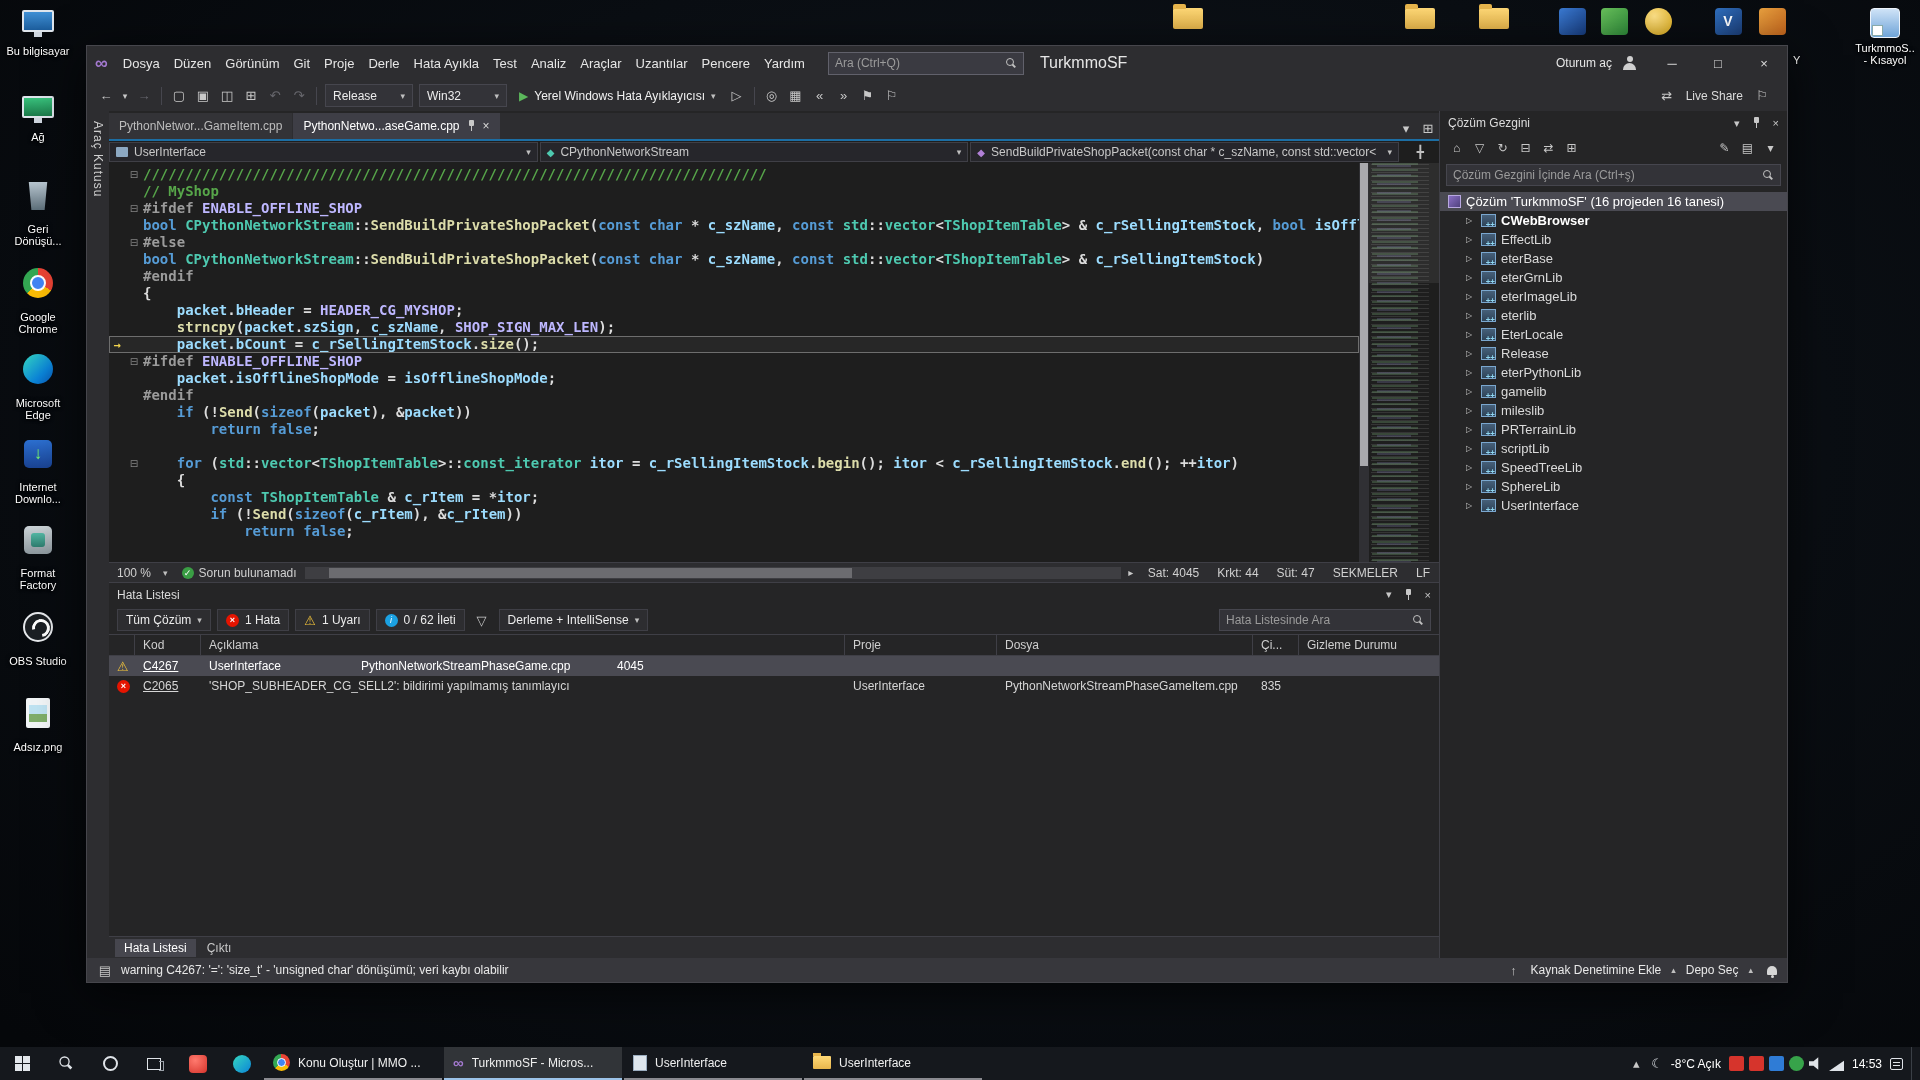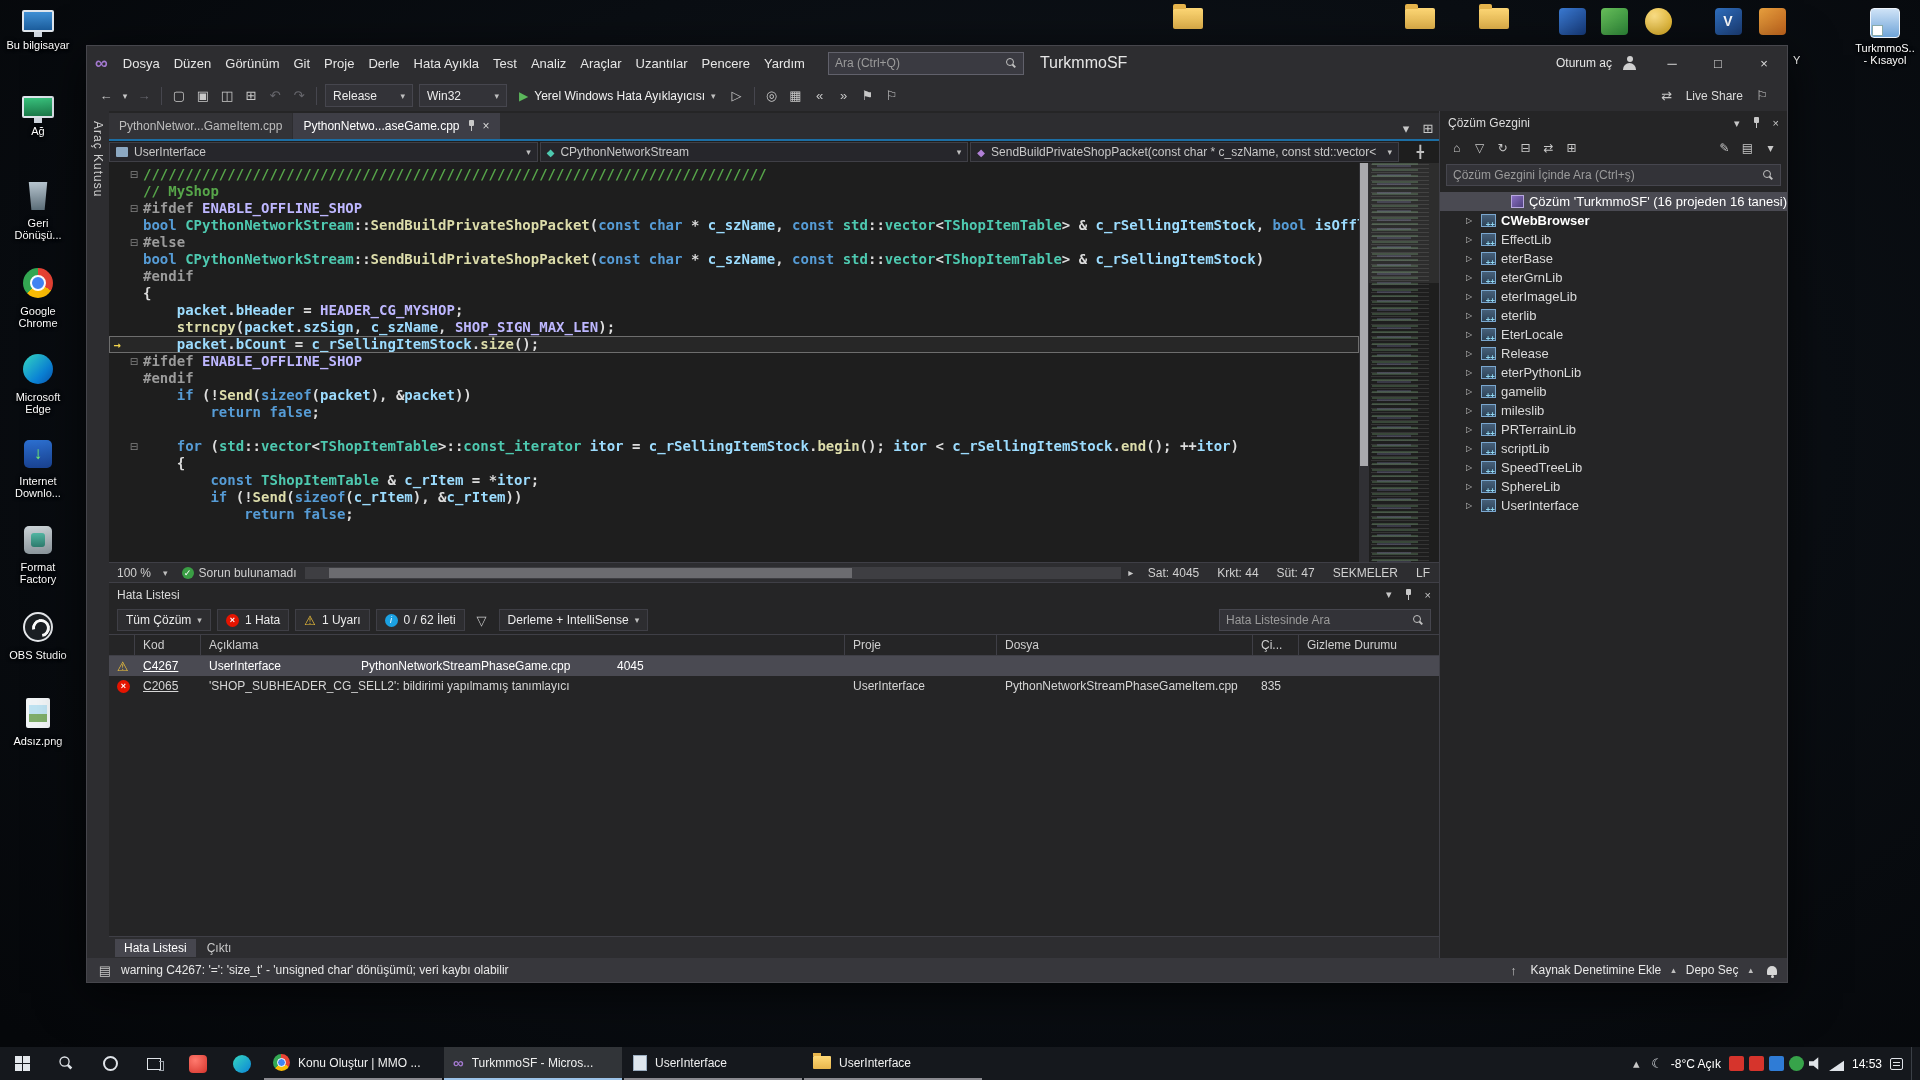--- a/index.html
+++ b/index.html
@@ -2,21 +2,21 @@
 <html><head>
 <meta charset="utf-8">
 <style>
 *{margin:0;padding:0;box-sizing:border-box;}
 html,body{width:1920px;height:1080px;overflow:hidden;}
 body{font-family:"Liberation Sans","DejaVu Sans",sans-serif;position:relative;color:#ddd;
  background:radial-gradient(1400px 900px at 55% 40%, #11161d 0%, #0a0e13 55%, #05070a 100%);}
 
 
 .desktop-left{position:absolute;left:2px;top:0;width:74px;height:100%;z-index:1;}
-.d-item{position:absolute;left:0;width:72px;display:flex;flex-direction:column;align-items:center;gap:7px;cursor:default;}
+.d-item{position:absolute;left:0;width:72px;display:flex;flex-direction:column;align-items:center;gap:13px;cursor:default;}
 .dicon{margin:0 auto;position:relative;}
 .dlabel{font-size:11px;color:#fff;text-shadow:0 1px 2px #000,0 0 4px #000;text-align:center;line-height:12px;max-width:70px;}
 .t-item{position:absolute;top:8px;width:56px;display:flex;justify-content:center;z-index:1;}
 .y-label{position:absolute;left:1793px;top:54px;font-size:11px;color:#fff;text-shadow:0 1px 2px #000;z-index:1;}
 .shortcut-item{position:absolute;top:8px;width:78px;display:flex;flex-direction:column;align-items:center;gap:4px;z-index:1;}
 
 .k-pc{width:32px;height:22px;background:linear-gradient(#3f8fd4,#1c5d9c);border:2px solid #dfe5ec;border-radius:2px;}
 .k-pc::after{content:"";position:absolute;left:10px;bottom:-7px;width:8px;height:5px;background:#cfd6df;}
 .k-network{width:32px;height:22px;background:linear-gradient(#39c17c,#1b7a4a);border:2px solid #dfe5ec;border-radius:2px;}
 .k-network::after{content:"";position:absolute;left:10px;bottom:-7px;width:8px;height:5px;background:#cfd6df;}
@@ -161,21 +161,21 @@
 .bell{width:10px;height:9px;border-radius:5px 5px 1px 1px;background:#d6d6d6;position:relative;margin-left:4px;}
 .bell::after{content:"";position:absolute;left:3.5px;bottom:-3px;width:3px;height:3px;border-radius:50%;background:#d6d6d6;}
 .se-toolbar{flex:0 0 26px;display:flex;align-items:center;gap:2px;padding:0 6px;}
 .sei{width:21px;height:20px;display:flex;align-items:center;justify-content:center;color:#c8c8c8;font-size:12px;}
 .se-sp{flex:1;}
 .se-search{margin:3px 6px 4px;height:22px;background:#333338;border:1px solid #46464e;display:flex;align-items:center;padding:0 6px;gap:6px;}
 .se-search input{flex:1;min-width:0;background:transparent;border:none;outline:none;color:#cfcfcf;font-size:12px;font-family:inherit;}
 .se-search input::placeholder{color:#9b9b9b;}
 .se-tree{flex:1;overflow:hidden;font-size:13px;padding-top:2px;}
 .trow{height:19px;display:flex;align-items:center;gap:5px;padding-left:8px;color:#dadada;white-space:nowrap;cursor:default;}
-.sol-row{background:#4a4a52;color:#fff;justify-content:flex-end;}
+.sol-row{background:#4a4a52;color:#fff;}
 .sol-ico{width:13px;height:13px;background:linear-gradient(135deg,#8a6fc4,#50427e);border:1px solid #b8a8e0;flex:0 0 auto;}
 .prj-row{padding-left:26px;}
 .expander{width:10px;color:#c4c4c4;font-size:8px;flex:0 0 auto;}
 .prj-ico{width:15px;height:13px;background:linear-gradient(#46607a,#2e4358);border:1px solid #7aa7cf;position:relative;flex:0 0 auto;}
 .prj-ico::after{content:"++";position:absolute;right:0;bottom:-3px;font-size:8px;font-weight:bold;color:#8fd6f0;}
 .tlabel{overflow:hidden;}
 .tlabel.bold{font-weight:bold;color:#fff;}
 
 .mag{width:11px;height:11px;position:relative;flex:0 0 auto;}
 .mag::before{content:"";position:absolute;left:0;top:0;width:6px;height:6px;border:1.5px solid #c0c0c0;border-radius:50%;}
@@ -418,20 +418,21 @@
             <div class="code-line"><span class="ln-margin"></span><span class="ln-fold">⊟</span><span class="ln-text"><span class="tok-d">#ifdef </span><span class="tok-m">ENABLE_OFFLINE_SHOP</span></span></div>
             <div class="code-line"><span class="ln-margin"></span><span class="ln-fold"></span><span class="ln-text"><span class="tok-k">bool </span><span class="tok-t">CPythonNetworkStream</span><span class="tok-p">::</span><span class="tok-f">SendBuildPrivateShopPacket</span><span class="tok-p">(</span><span class="tok-k">const char</span><span class="tok-p"> * </span><span class="tok-v">c_szName</span><span class="tok-p">, </span><span class="tok-k">const </span><span class="tok-t">std</span><span class="tok-p">::</span><span class="tok-t">vector</span><span class="tok-p">&lt;</span><span class="tok-t">TShopItemTable</span><span class="tok-p">&gt; &amp; </span><span class="tok-v">c_rSellingItemStock</span><span class="tok-p">, </span><span class="tok-k">bool </span><span class="tok-v">isOfflineShopMode</span></span></div>
             <div class="code-line"><span class="ln-margin"></span><span class="ln-fold">⊟</span><span class="ln-text"><span class="tok-d">#else</span></span></div>
             <div class="code-line"><span class="ln-margin"></span><span class="ln-fold"></span><span class="ln-text"><span class="tok-k">bool </span><span class="tok-t">CPythonNetworkStream</span><span class="tok-p">::</span><span class="tok-f">SendBuildPrivateShopPacket</span><span class="tok-p">(</span><span class="tok-k">const char</span><span class="tok-p"> * </span><span class="tok-v">c_szName</span><span class="tok-p">, </span><span class="tok-k">const </span><span class="tok-t">std</span><span class="tok-p">::</span><span class="tok-t">vector</span><span class="tok-p">&lt;</span><span class="tok-t">TShopItemTable</span><span class="tok-p">&gt; &amp; </span><span class="tok-v">c_rSellingItemStock</span><span class="tok-p">)</span></span></div>
             <div class="code-line"><span class="ln-margin"></span><span class="ln-fold"></span><span class="ln-text"><span class="tok-d">#endif</span></span></div>
             <div class="code-line"><span class="ln-margin"></span><span class="ln-fold"></span><span class="ln-text"><span class="tok-p">{</span></span></div>
             <div class="code-line"><span class="ln-margin"></span><span class="ln-fold"></span><span class="ln-text"><span class="tok-p">    </span><span class="tok-v">packet</span><span class="tok-p">.</span><span class="tok-v">bHeader</span><span class="tok-p"> = </span><span class="tok-m">HEADER_CG_MYSHOP</span><span class="tok-p">;</span></span></div>
             <div class="code-line"><span class="ln-margin"></span><span class="ln-fold"></span><span class="ln-text"><span class="tok-p">    </span><span class="tok-f">strncpy</span><span class="tok-p">(</span><span class="tok-v">packet</span><span class="tok-p">.</span><span class="tok-v">szSign</span><span class="tok-p">, </span><span class="tok-v">c_szName</span><span class="tok-p">, </span><span class="tok-m">SHOP_SIGN_MAX_LEN</span><span class="tok-p">);</span></span></div>
             <div class="code-line current"><span class="ln-margin"><span class="cur-arrow">→</span></span><span class="ln-fold"></span><span class="ln-text"><span class="tok-p">    </span><span class="tok-v">packet</span><span class="tok-p">.</span><span class="tok-v">bCount</span><span class="tok-p"> = </span><span class="tok-v">c_rSellingItemStock</span><span class="tok-p">.</span><span class="tok-f">size</span><span class="tok-p">();</span></span></div>
             <div class="code-line"><span class="ln-margin"></span><span class="ln-fold">⊟</span><span class="ln-text"><span class="tok-d">#ifdef </span><span class="tok-m">ENABLE_OFFLINE_SHOP</span></span></div>
+            <div class="code-line"><span class="ln-margin"></span><span class="ln-fold"></span><span class="ln-text"><span class="tok-p">    </span><span class="tok-v">packet</span><span class="tok-p">.</span><span class="tok-v">isOfflineShopMode</span><span class="tok-p"> = </span><span class="tok-v">isOfflineShopMode</span><span class="tok-p">;</span></span></div>
             <div class="code-line"><span class="ln-margin"></span><span class="ln-fold"></span><span class="ln-text"><span class="tok-d">#endif</span></span></div>
             <div class="code-line"><span class="ln-margin"></span><span class="ln-fold"></span><span class="ln-text"><span class="tok-p">    </span><span class="tok-k">if</span><span class="tok-p"> (!</span><span class="tok-f">Send</span><span class="tok-p">(</span><span class="tok-k">sizeof</span><span class="tok-p">(</span><span class="tok-v">packet</span><span class="tok-p">), &amp;</span><span class="tok-v">packet</span><span class="tok-p">))</span></span></div>
             <div class="code-line"><span class="ln-margin"></span><span class="ln-fold"></span><span class="ln-text"><span class="tok-p">        </span><span class="tok-k">return</span><span class="tok-p"> </span><span class="tok-k">false</span><span class="tok-p">;</span></span></div>
             <div class="code-line"><span class="ln-margin"></span><span class="ln-fold"></span><span class="ln-text"></span></div>
             <div class="code-line"><span class="ln-margin"></span><span class="ln-fold">⊟</span><span class="ln-text"><span class="tok-p">    </span><span class="tok-k">for</span><span class="tok-p"> (</span><span class="tok-t">std</span><span class="tok-p">::</span><span class="tok-t">vector</span><span class="tok-p">&lt;</span><span class="tok-t">TShopItemTable</span><span class="tok-p">&gt;::</span><span class="tok-t">const_iterator</span><span class="tok-p"> </span><span class="tok-v">itor</span><span class="tok-p"> = </span><span class="tok-v">c_rSellingItemStock</span><span class="tok-p">.</span><span class="tok-f">begin</span><span class="tok-p">(); </span><span class="tok-v">itor</span><span class="tok-p"> &lt; </span><span class="tok-v">c_rSellingItemStock</span><span class="tok-p">.</span><span class="tok-f">end</span><span class="tok-p">(); ++</span><span class="tok-v">itor</span><span class="tok-p">)</span></span></div>
             <div class="code-line"><span class="ln-margin"></span><span class="ln-fold"></span><span class="ln-text"><span class="tok-p">    {</span></span></div>
             <div class="code-line"><span class="ln-margin"></span><span class="ln-fold"></span><span class="ln-text"><span class="tok-p">        </span><span class="tok-k">const</span><span class="tok-p"> </span><span class="tok-t">TShopItemTable</span><span class="tok-p"> &amp; </span><span class="tok-v">c_rItem</span><span class="tok-p"> = *</span><span class="tok-v">itor</span><span class="tok-p">;</span></span></div>
             <div class="code-line"><span class="ln-margin"></span><span class="ln-fold"></span><span class="ln-text"><span class="tok-p">        </span><span class="tok-k">if</span><span class="tok-p"> (!</span><span class="tok-f">Send</span><span class="tok-p">(</span><span class="tok-k">sizeof</span><span class="tok-p">(</span><span class="tok-v">c_rItem</span><span class="tok-p">), &amp;</span><span class="tok-v">c_rItem</span><span class="tok-p">))</span></span></div>
             <div class="code-line"><span class="ln-margin"></span><span class="ln-fold"></span><span class="ln-text"><span class="tok-p">            </span><span class="tok-k">return</span><span class="tok-p"> </span><span class="tok-k">false</span><span class="tok-p">;</span></span></div>
           </div>

